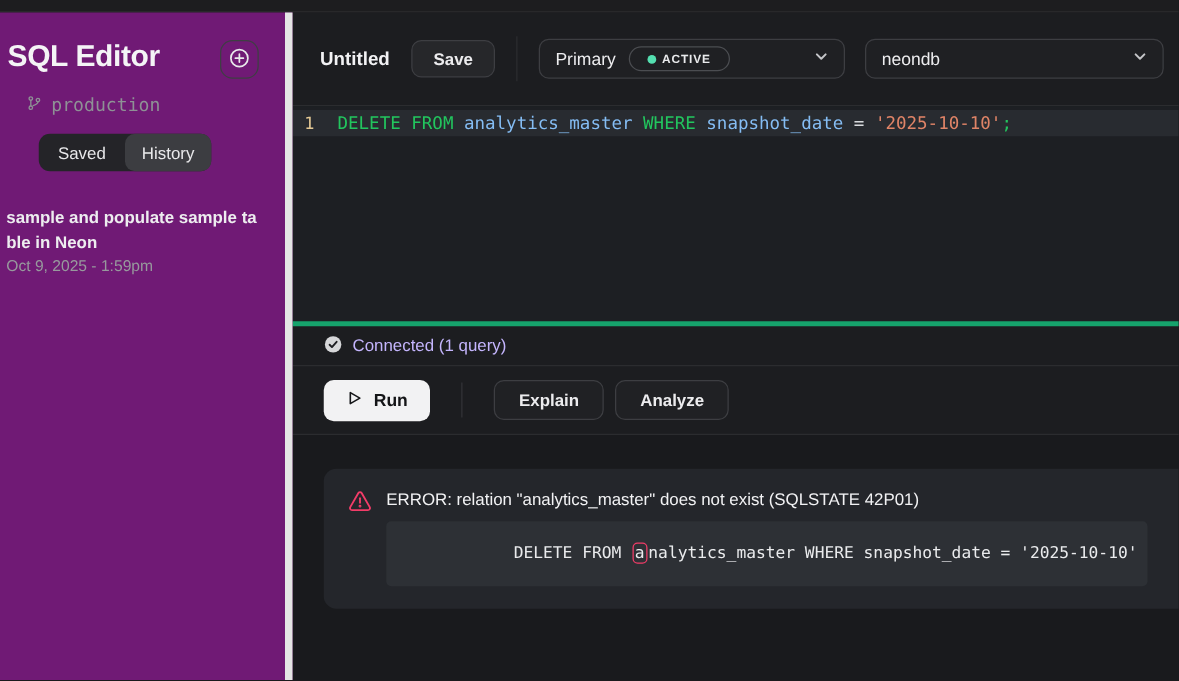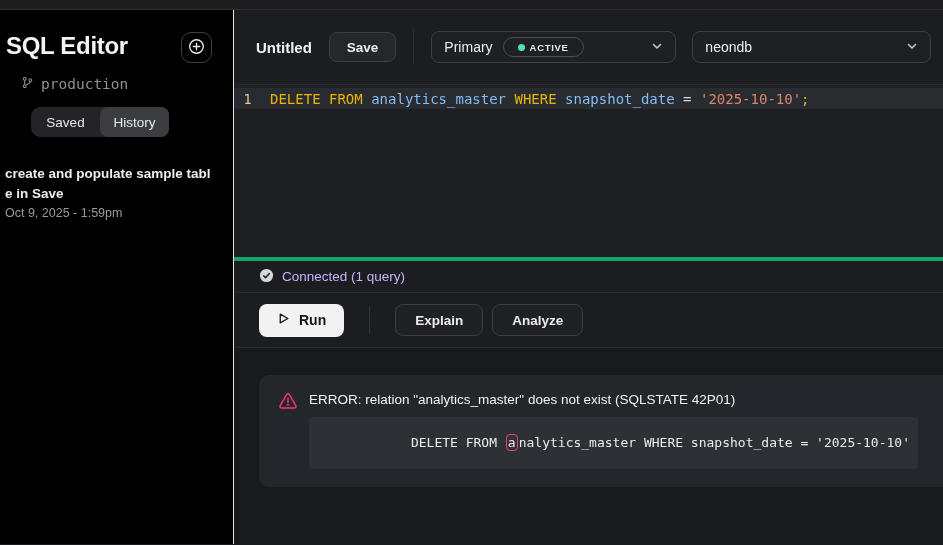--- a/index.html
+++ b/index.html
@@ -6,21 +6,21 @@
   html,body { margin:0; padding:0; }
   body {
     width:943px; height:545px; overflow:hidden;
     background:#1a1b1d; color:#ececee;
     font-family:"Liberation Sans", sans-serif;
   }
   .top-strip { height:10px; background:#1d1d1f; border-bottom:1px solid #2c2d2f; }
   .app { display:flex; height:534px; }
 
   
-  .sidebar { width:234px; flex-shrink:0; background:#000000; border-right:1px solid #e5e5e5; position:relative; }
+  .sidebar { width:234px; flex-shrink:0; background:#701a75; border-right:6px solid #e5e5e5; position:relative; }
   .sb-title { position:absolute; left:6px; top:22px; font-size:24px; font-weight:700; letter-spacing:-0.3px; color:#f4f4f6; }
   .sb-new-btn { position:absolute; right:21px; top:22px; width:31px; height:31px; background:transparent;
     border:1px solid #3e3f43; border-radius:10px; display:flex; align-items:center; justify-content:center; cursor:pointer; }
   .sb-branch { position:absolute; left:21px; top:66px; display:flex; align-items:center; gap:7px;
     font-family:"DejaVu Sans Mono", monospace; font-size:14.5px; color:#8e9195; }
   .sb-tabs { position:absolute; left:31px; top:97px; width:138px; height:30px; background:#242428; border-radius:9px; display:flex; }
   .sb-tab { flex:1; display:flex; align-items:center; justify-content:center; font-size:13.5px; font-weight:500;
     color:#e8e8ea; border-radius:8px; cursor:pointer; }
   .sb-tab.active { background:#3c3d41; }
   .sb-history-item { position:absolute; left:5px; top:154px; width:206px; cursor:pointer; }
@@ -48,21 +48,21 @@
   .badge-dot { width:7px; height:7px; border-radius:50%; background:#54dfb0; }
   .badge-txt { font-size:9.5px; font-weight:700; letter-spacing:0.7px; color:#e9eaec; }
 
   .editor { flex:1; background:#1d1f23; padding-top:3px; overflow:hidden;
     font-family:"DejaVu Sans Mono", monospace; font-size:14px; cursor:text; }
   .code-line { height:21px; display:flex; align-items:center; }
   .code-line.active { background:#282b30; }
   .gutter { width:27px; flex-shrink:0; text-align:center; font-size:13.5px; color:#e3c894; }
   .code-content { margin-left:9px; white-space:pre; }
   .code-content span { white-space:pre; }
-  .tok-kw  { color:#eab308;text-align:right; }
+  .tok-kw  { color:#22c55e;text-align:right; }
   .tok-id  { color:#85bdf4; }
   .tok-op  { color:#d8dadd; }
   .tok-pl  { color:#d8dadd; }
   .tok-str { color:#e08467; }
 
   .splitter { height:4px; background:#16a36c; cursor:row-resize; }
 
   .statusbar { height:32px; flex-shrink:0; border-bottom:1px solid #2b2c2f; display:flex; align-items:center;
     padding-left:25px; gap:8px; font-size:13.5px; font-weight:500; color:#c4b5fd; }
 
@@ -112,21 +112,21 @@
       </span>
       <span>production</span>
     </div>
 
     <div class="sb-tabs">
       <div class="sb-tab">Saved</div>
       <div class="sb-tab active">History</div>
     </div>
 
     <div class="sb-history-item">
-      <div class="sb-history-title">create and populate sample table in Save</div>
+      <div class="sb-history-title">sample and populate sample table in Neon</div>
       <div class="sb-history-date">Oct 9, 2025 - 1:59pm</div>
     </div>
   </aside>
 
   <div class="main">
 
     <div class="header">
       <div class="query-title">Untitled</div>
       <button class="btn save-btn">Save</button>
       <div class="vdivider"></div>

